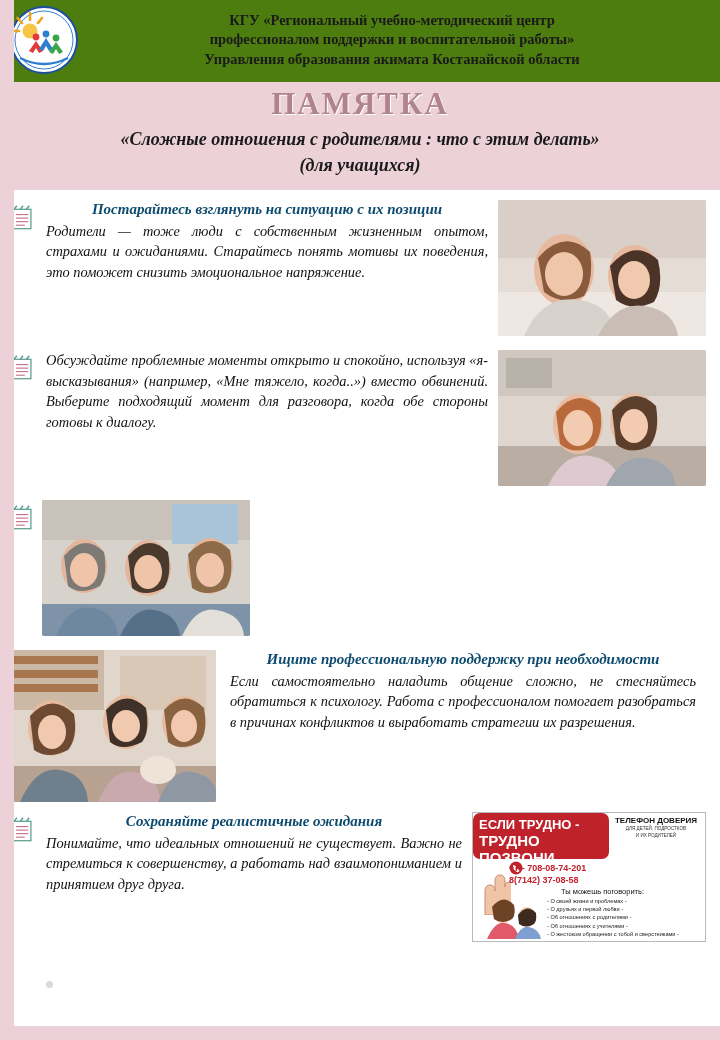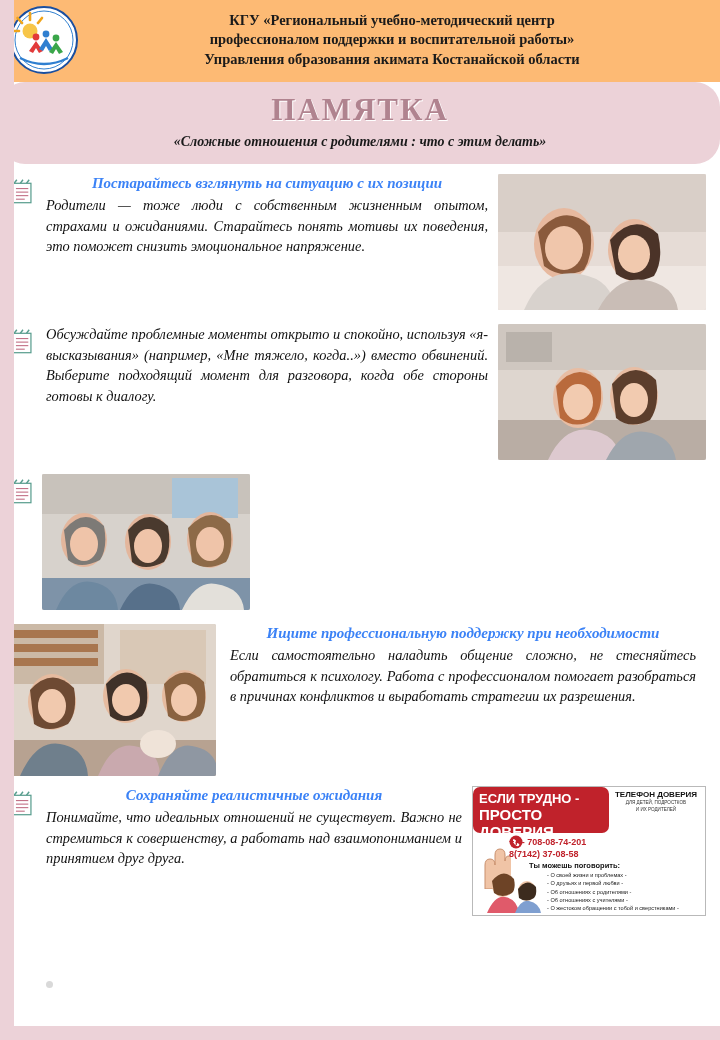--- a/index.html
+++ b/index.html
@@ -13,21 +13,21 @@
     font-family: "Liberation Serif", serif;
     overflow: hidden;
     position: relative;
   }
 
   
   .header {
     display: flex;
     align-items: center;
     padding: 6px 10px 8px 8px;
-    background: #fdba74;
+    background: #4d7c0f;
     height: 82px;
     box-sizing: border-box;
   }
   .logo {
     width: 72px;
     height: 72px;
     flex: 0 0 72px;
     position: relative;
   }
   .logo svg { display: block; }
@@ -38,38 +38,37 @@
     font-weight: bold;
     font-size: 14.5px;
     line-height: 1.32;
     color: #1a1a1a;
     padding-right: 6px;
   }
 
   
   .title-band {
     background: #ecd2d8;
-    padding: 10px 20px 12px 20px;
+    padding: 4px 20px 12px 20px;
     text-align: center;
-    border-radius: 25px;
   }
   .pamyatka {
     font-family: "Liberation Serif", serif;
     font-weight: bold;
     font-size: 31px;
     letter-spacing: 2px;
     color: #b0838f;
     text-shadow: 1px 1px 0 #ffffff;
     margin-bottom: 4px;
   }
   .subtitle {
     font-family: "Liberation Serif", serif;
     font-weight: bold;
     font-style: italic;
-    font-size: 14px;
+    font-size: 18px;
     color: #1a1a1a;
     line-height: 1.45;
   }
 
   
   .content {
     padding: 0;
   }
   .section {
     display: flex;
@@ -91,21 +90,21 @@
     box-sizing: border-box;
   }
   .section.reverse .text-col {
     padding: 0 10px 0 14px;
   }
   .sec-title {
     font-family: "Liberation Serif", serif;
     font-weight: bold;
     font-style: italic;
     font-size: 15px;
-    color: #3b82f6;
+    color: #0c4a6e;
     text-align: center;
     line-height: 1.25;
     margin-bottom: 2px;
   }
   .sec-title.plain {
     font-style: normal;
   }
   .sec-body {
     font-family: "Liberation Serif", serif;
     font-style: italic;
@@ -174,23 +173,23 @@
   .poster .phones {
     position: absolute;
     left: 36px; top: 50px;
     font-size: 9px;
     font-weight: bold;
     color: #c0222b;
     line-height: 1.3;
   }
   .poster .can-talk {
     position: absolute;
-    left: 56px; top: 74px;
+    left: 88px; top: 74px;
     font-size: 7.5px;
-    font-weight: bold;
+    font-weight: normal;
     color: #111;
   }
   .poster .bullets {
     position: absolute;
     left: 74px; top: 84px;
     font-size: 5.6px;
     color: #222;
     line-height: 1.45;
   }
   .poster .hand {
@@ -257,20 +256,21 @@
   <div class="org-title">
     <div>КГУ  «Региональный учебно-методический центр</div>
     <div>профессионалом поддержки и воспитательной работы»</div>
     <div>Управления образования акимата Костанайской области</div>
   </div>
 </div>
 
 <div class="title-band">
   <div class="pamyatka">ПАМЯТКА</div>
   <div class="subtitle">«Сложные отношения с родителями : что с этим делать»</div>
+  <div class="subtitle">(для учащихся)</div>
 </div>
 
 <div class="content">
 
   <div class="section">
     <div class="note-icon">
       <svg viewBox="0 0 34 34" width="30" height="30" aria-hidden="true">
         <rect x="6" y="6" width="20" height="22" fill="#ffffff" stroke="#5a9e8f" stroke-width="1.4"></rect>
         <line x1="9" y1="12" x2="23" y2="12" stroke="#c06a80" stroke-width="1.2"></line>
         <line x1="9" y1="16" x2="23" y2="16" stroke="#c06a80" stroke-width="1.2"></line>
@@ -408,21 +408,21 @@
       </svg>
     </div>
     <div class="text-col">
       <div class="sec-title">Сохраняйте реалистичные ожидания</div>
       <div class="sec-body">Понимайте, что идеальных отношений не существует. Важно не стремиться к совершенству, а работать над взаимопониманием и принятием друг друга.</div>
     </div>
 
     <div class="poster">
       <div class="red-block">
         <div>ЕСЛИ ТРУДНО -</div>
-        <div style="font-size:15px;">ПРОСТО ДОВЕРИЯ</div>
+        <div style="font-size:15px;">ТРУДНО ПОЗВОНИ</div>
       </div>
       <div class="tel-head">
         <div>ТЕЛЕФОН ДОВЕРИЯ</div>
         <div class="tel-sub">ДЛЯ ДЕТЕЙ, ПОДРОСТКОВ</div>
         <div class="tel-sub">И ИХ РОДИТЕЛЕЙ</div>
       </div>
 
       <svg class="hand" viewBox="0 0 34 46" aria-hidden="true">
         <path d="M8 46 L8 22 q0 -6 5 -6 q5 0 5 6 l0 -10 q0 -6 5 -6 q5 0 5 6 l0 6 q0 -5 4 -5 q4 0 4 5 l0 16 q0 12 -12 12 z" fill="#f0c4a6" stroke="#c98f6c" stroke-width="1"></path>
       </svg>

